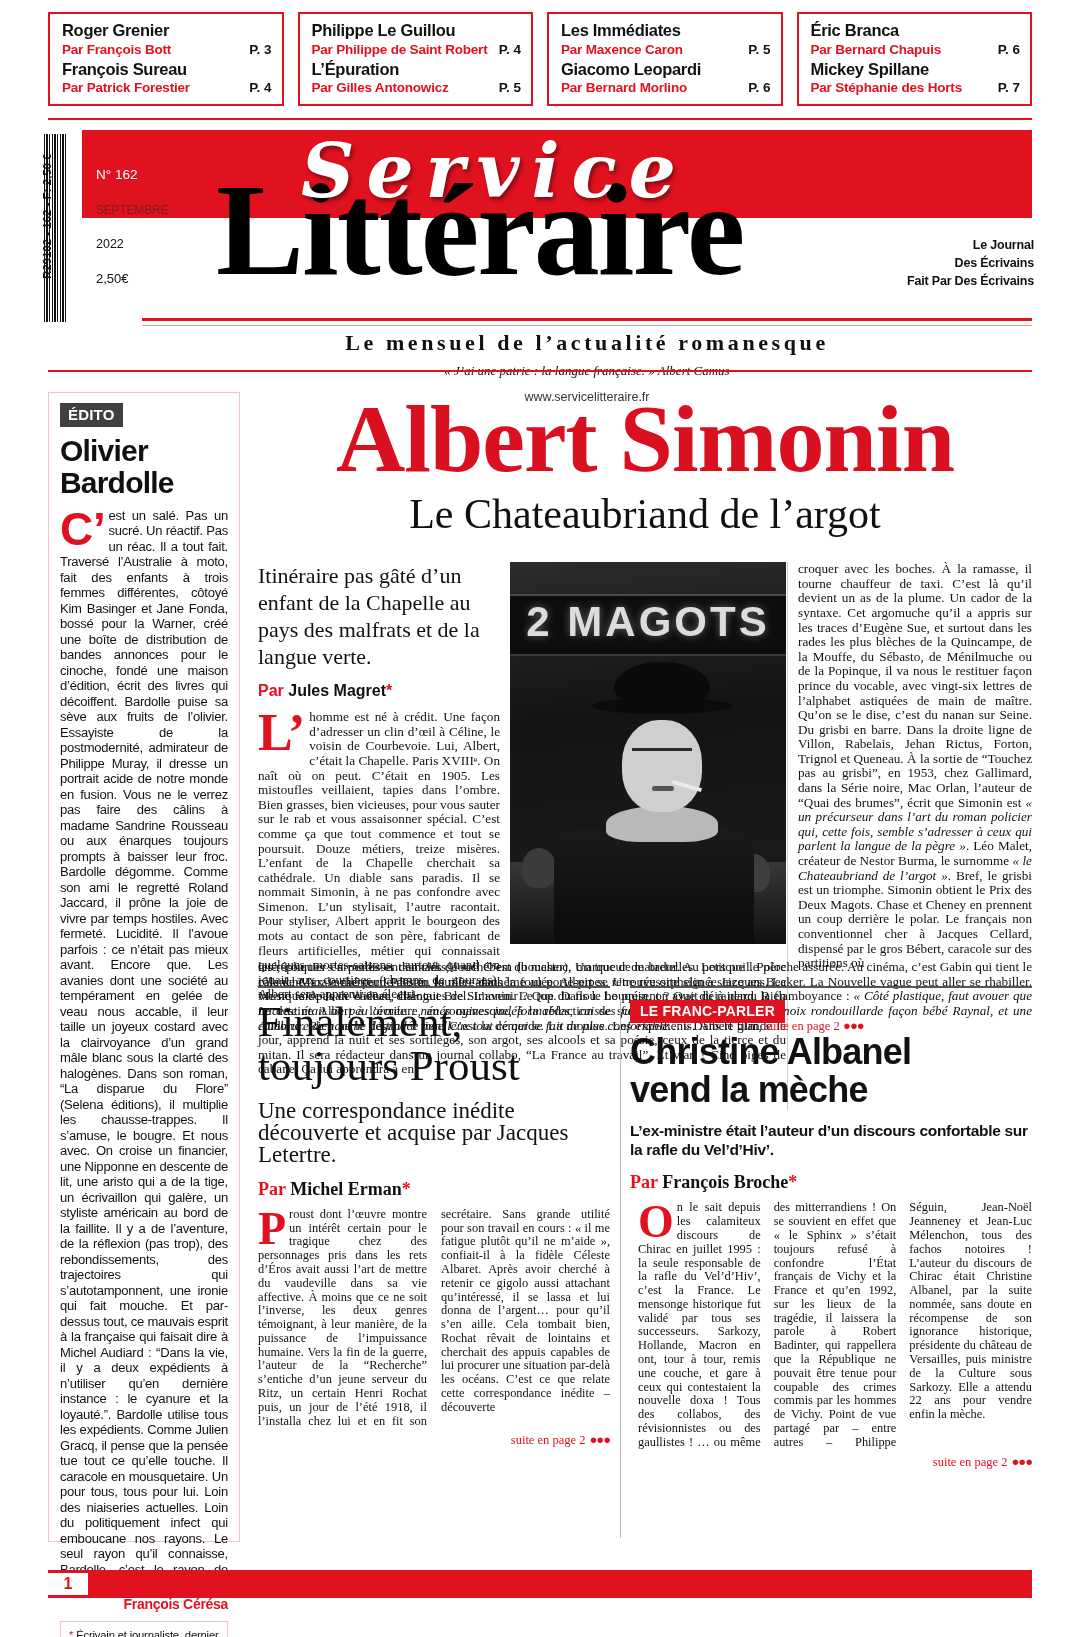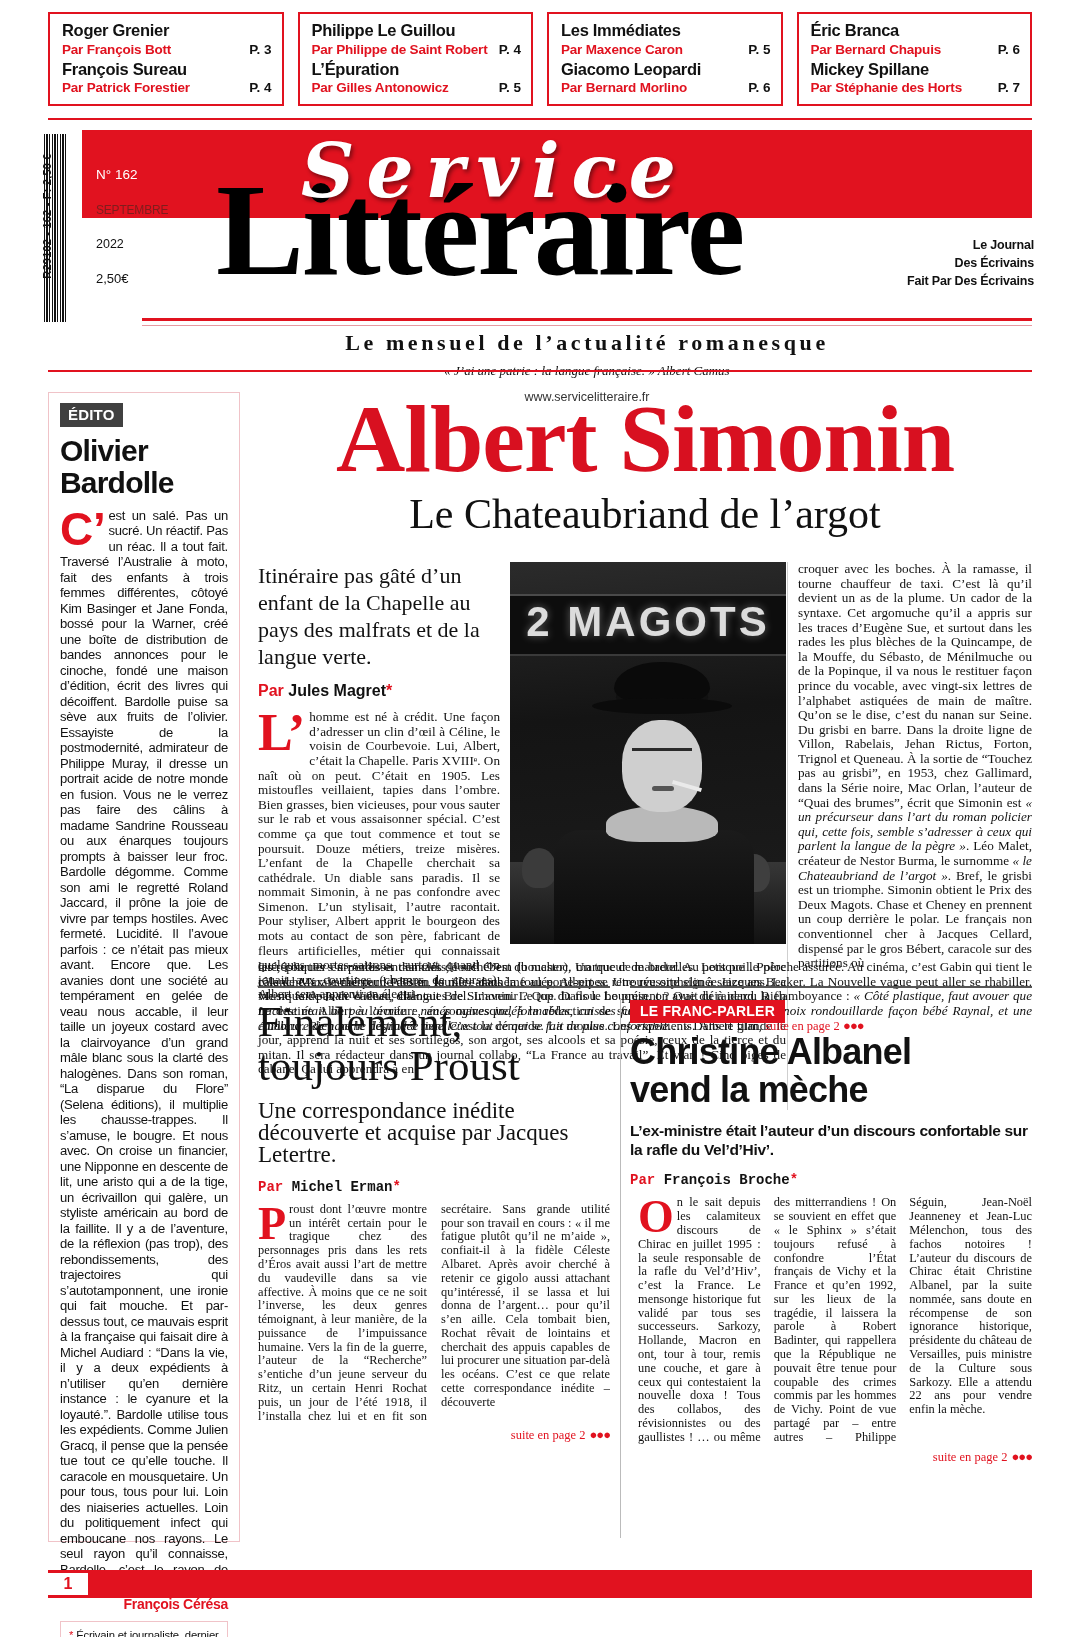--- a/index.html
+++ b/index.html
@@ -255,21 +255,21 @@
   .b-left{position:absolute;left:0;top:14px;width:352px;}
   .b-right{position:absolute;left:372px;top:14px;width:402px;}
 
   .b-title{
     font-family:"Liberation Serif",serif;font-size:43px;line-height:1.02;color:#111;margin:0;
   }
   .b-standfirst{
     font-family:"Liberation Serif",serif;font-size:23px;line-height:22px;color:#111;margin-top:12px;
   }
   .b-byline{
-    font-family:Liberation Mono, monospace;font-weight:bold;font-size:14px;margin-top:13px;color:#111;
+    font-family:Liberation Serif, serif;font-weight:bold;font-size:18px;margin-top:13px;color:#111;
   }
   .b-byline .par{color:#e1121f;}
   .b-byline .star{color:#e1121f;}
   .twocol{
     column-count:2;column-gap:14px;
     font-family:"Liberation Serif",serif;font-size:12.4px;line-height:13.8px;
     text-align:justify;color:#111;margin-top:8px;
   }
   .twocol.first p::first-letter{
     float:left;font-size:46px;line-height:37px;font-weight:bold;color:#e1121f;

